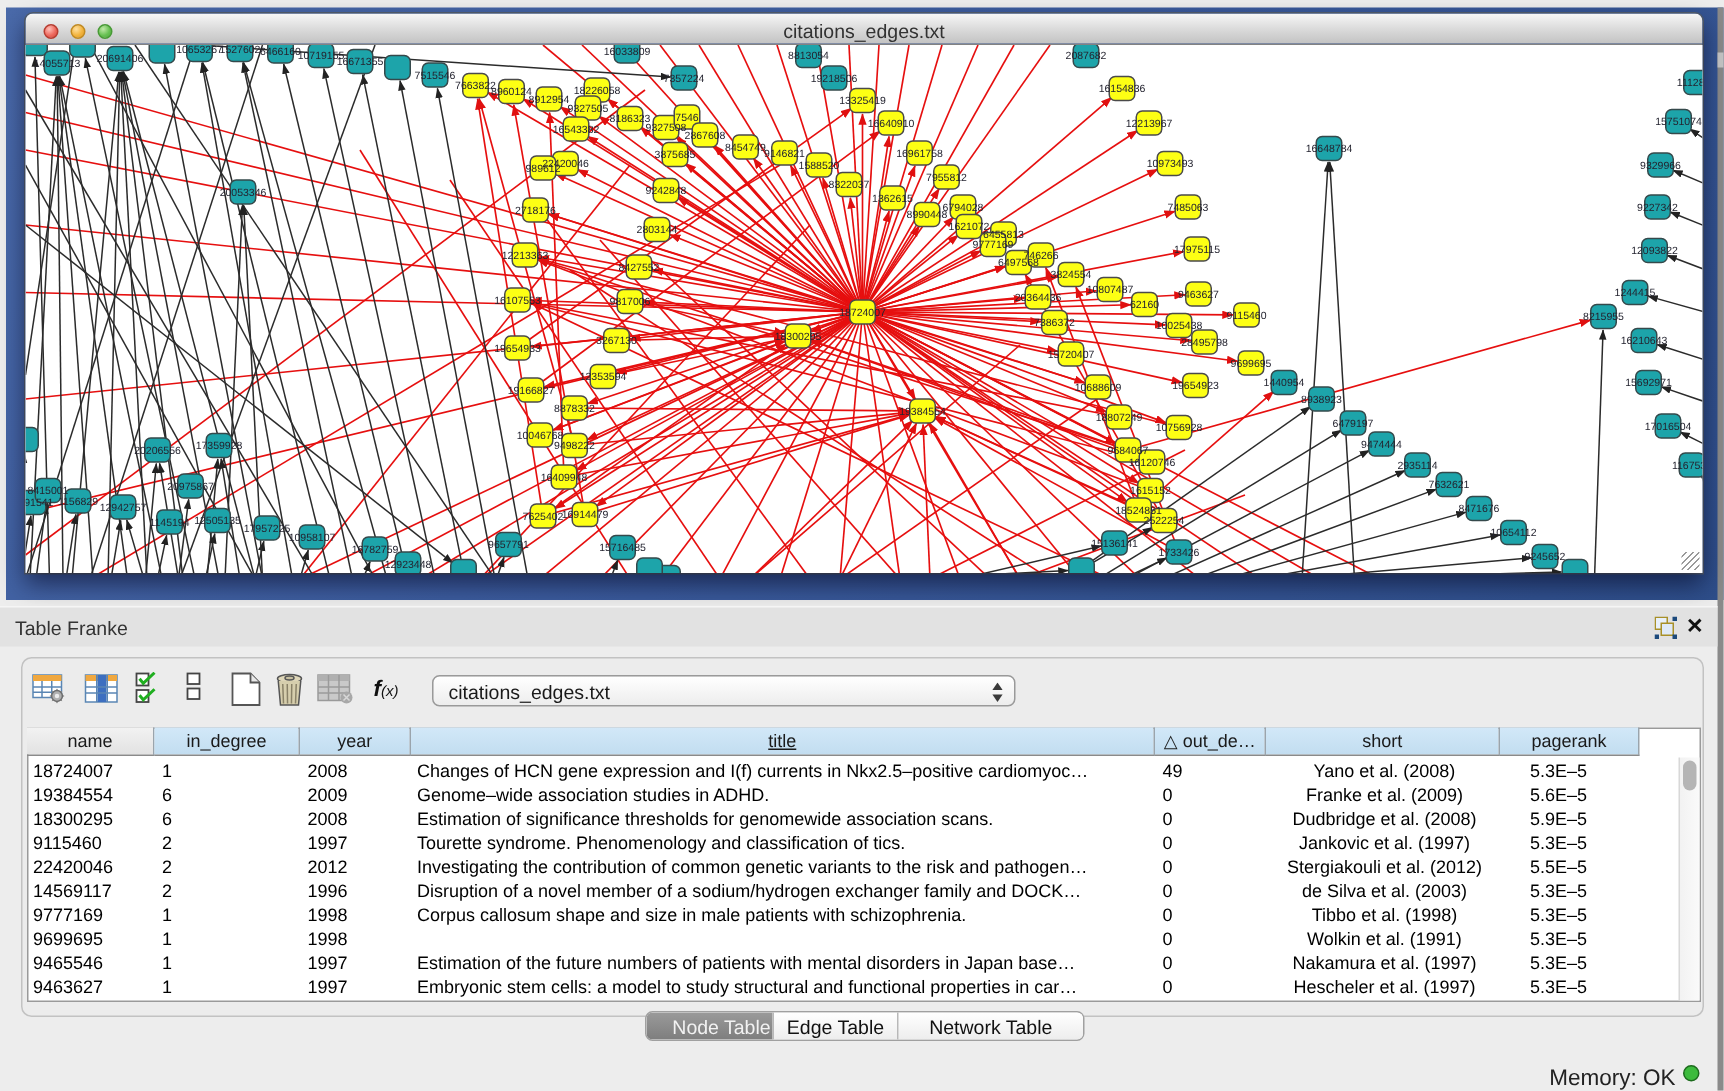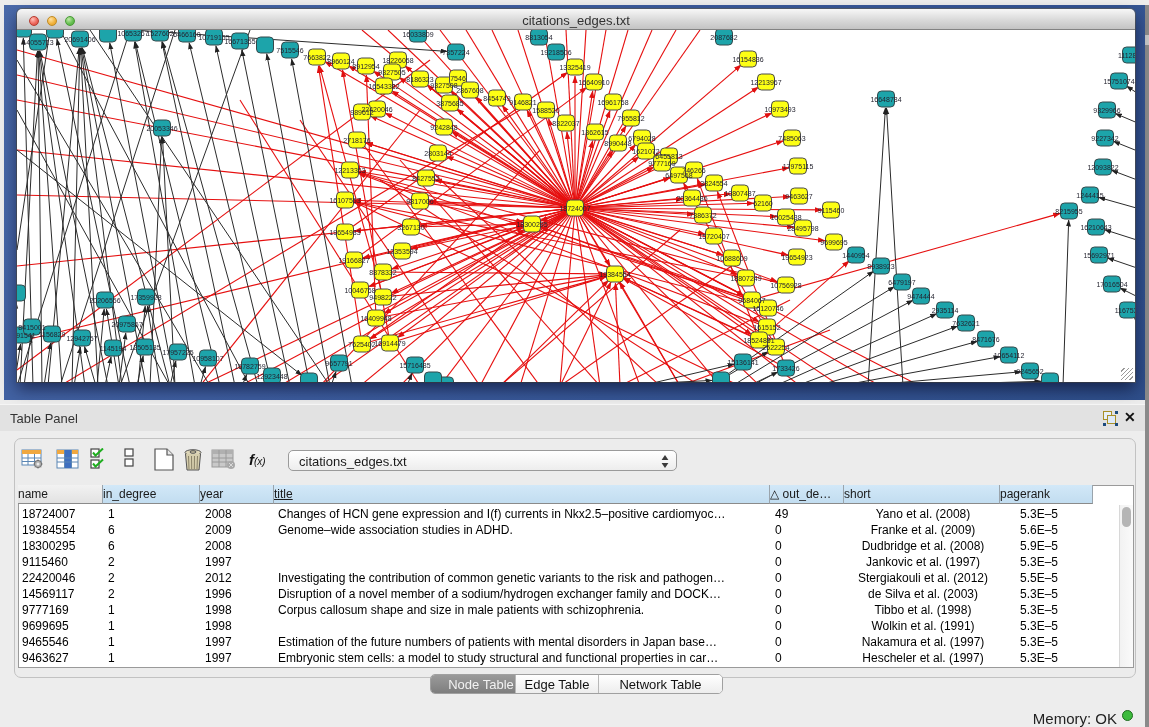--- a/index.html
+++ b/index.html
@@ -28,21 +28,21 @@
 #panel { position:absolute; left:14px; top:438px; width:1122px; height:240px; background:#ececec;
   border:1px solid #c2c2c2; border-radius:7px; }
 .ticon { position:absolute; top:448px; }
 #combo { position:absolute; left:288px; top:450px; width:389px; height:21px; border:1px solid #9a9a9a;
   border-radius:5px; background:linear-gradient(#ffffff,#ededed); }
 #combo span { position:absolute; left:10px; top:3px; font-size:13px; color:#1a1a1a; }
 #combo svg { position:absolute; right:7px; top:4px; }
 #table { position:absolute; left:18px; top:485px; width:1116px; height:183px; background:#fff;
   border:1px solid #9a9a9a; }
 .hcell { position:absolute; top:485px; height:19px; border-right:1px solid #9aa4ac;
-  border-bottom:1px solid #8a8a8a; font-size:12px; color:#1a1a1a; text-align:left; line-height:19px;
+  border-bottom:1px solid #8a8a8a; font-size:12px; color:#1a1a1a; text-align:center; line-height:19px;
   background:linear-gradient(#d2e8f8,#c2ddf0); }
 .hgray { background:linear-gradient(#f2f2f2,#e2e2e2); }
 .trow { position:absolute; left:19px; width:1100px; height:16px; font-size:12px; color:#000; }
 .trow span { position:absolute; top:1px; white-space:nowrap; }
 .c0 { left:3px; } .c1 { left:89px; } .c2 { left:186px; } .c3 { left:259px; }
 .c4 { left:756px; } .c5 { left:826px; width:156px; text-align:center; } .c6 { left:1001px; }
 #vscroll { position:absolute; left:1119px; top:505px; width:14px; height:162px;
   background:linear-gradient(90deg,#f2f2f2,#fafafa); border-left:1px solid #d8d8d8; }
 #vthumb { position:absolute; left:2px; top:2px; width:9px; height:20px; background:#b5b5b5; border-radius:5px; }
 #tabs { position:absolute; left:430px; top:674px; height:20px; display:flex;
@@ -580,21 +580,21 @@
 <text x="786" y="370.5" font-size="7" text-anchor="middle" fill="#242430" font-family="Liberation Sans, sans-serif">1733426</text>
 </svg><div id="grip"></div></div>
   <div id="titlebar">
       <div id="title">citations_edges.txt</div>
     <div class="tl" id="tlr"></div>
       <div class="tl" id="tly"></div>
       <div class="tl" id="tlg"></div>
   </div>
 </div>
 <div id="tpbar">
-    <span>Table Panel</span>
+    <span>Table Franke</span>
   </div>
 <svg id="floaticon" width="15" height="15">
     <rect x="0.5" y="0.5" width="8" height="8" fill="#e8f0fa" stroke="#a89028"></rect>
     <rect x="4.5" y="4.5" width="8" height="8" fill="#dfeaf8" stroke="#a89028"></rect>
     <rect x="12" y="0" width="3" height="3" fill="#1c4a7c"></rect>
     <rect x="0" y="12" width="3" height="3" fill="#1c4a7c"></rect>
     <rect x="12" y="12" width="3" height="3" fill="#1c4a7c"></rect>
   </svg>
 <div id="closex">✕</div>
 <div id="panel"></div>
@@ -681,28 +681,30 @@
     <span class="c2">2009</span>
     <span class="c3">Genome–wide association studies in ADHD.</span>
     <span class="c4">0</span>
     <span class="c5">Franke et al. (2009)</span>
     <span class="c6">5.6E–5</span>
   </div>
 <div class="trow" style="top:538px">
 <span class="c0">18300295</span>
     <span class="c1">6</span>
     <span class="c2">2008</span>
+    <span class="c3">Estimation of significance thresholds for genomewide association scans.</span>
     <span class="c4">0</span>
     <span class="c5">Dudbridge et al. (2008)</span>
     <span class="c6">5.9E–5</span>
   </div>
 <div class="trow" style="top:554px">
 <span class="c0">9115460</span>
     <span class="c1">2</span>
     <span class="c2">1997</span>
+    <span class="c3">Tourette syndrome. Phenomenology and classification of tics.</span>
     <span class="c4">0</span>
     <span class="c5">Jankovic et al. (1997)</span>
     <span class="c6">5.3E–5</span>
   </div>
 <div class="trow" style="top:570px">
 <span class="c0">22420046</span>
     <span class="c1">2</span>
     <span class="c2">2012</span>
     <span class="c3">Investigating the contribution of common genetic variants to the risk and pathogen…</span>
     <span class="c4">0</span>

